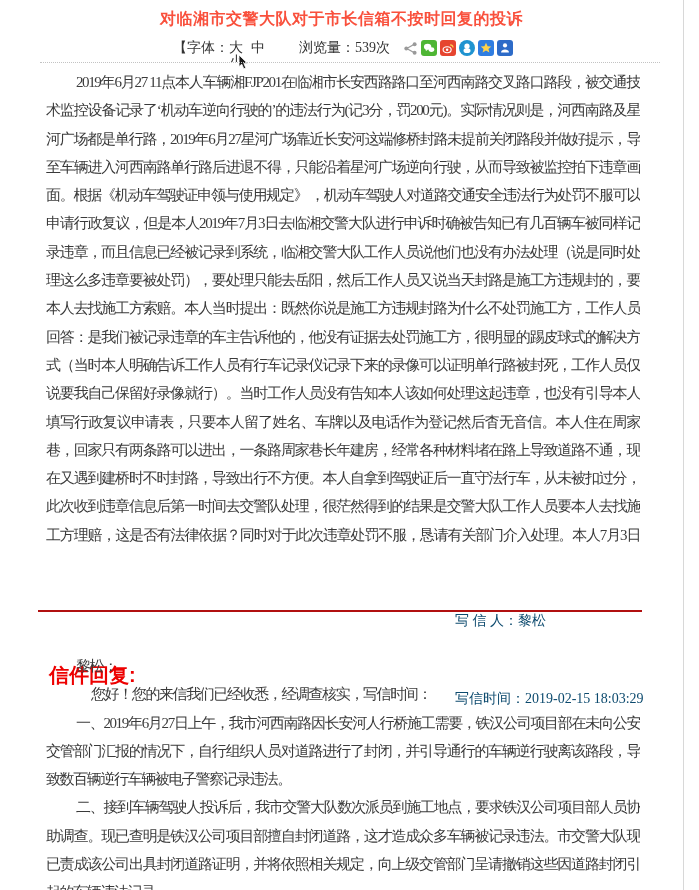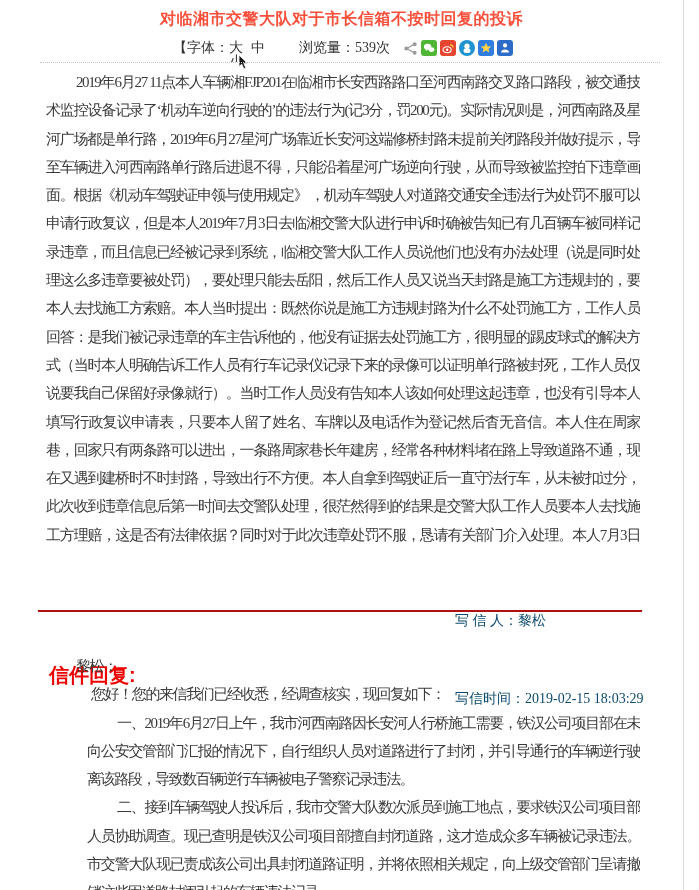--- a/index.html
+++ b/index.html
@@ -66,21 +66,21 @@
     font-size:20px; font-weight:bold; color:#ed0000;
   }
   .reply-body {
     position:absolute; top:652px; left:46px; width:594px; height:238px;
     overflow:hidden;
     font-size:15px; line-height:28.3px; letter-spacing:-1.4px;
     text-align:justify;
   }
   .reply-body .salutation { text-indent:2em; }
   .reply-body .greeting   { text-indent:3em; }
-  .reply-body p.reply-para { text-indent:2em;margin-left:41px; }
+  .reply-body p.reply-para { text-indent:2em; }
 </style>
 </head>
 <body>
 
 <div class="page">
 
   <div class="right-border"></div>
 
   <div class="page-title">对临湘市交警大队对于市长信箱不按时回复的投诉</div>
 
@@ -151,19 +151,19 @@
     <div>写 信 人：黎松</div>
     <div>写信时间：2019-02-15 18:03:29</div>
   </div>
 
   <div class="red-divider"></div>
 
   <div class="reply-heading">信件回复:</div>
 
   <div class="reply-body">
     <p class="salutation">黎松：</p>
-    <p class="greeting">您好！您的来信我们已经收悉，经调查核实，现回复如下：</p>
+    <p class="greeting">您好！您的来信我们已经收悉，经调查核实，写信时间：</p>
     <p class="reply-para">一、2019年6月27日上午，我市河西南路因长安河人行桥施工需要，铁汉公司项目部在未向公安交管部门汇报的情况下，自行组织人员对道路进行了封闭，并引导通行的车辆逆行驶离该路段，导致数百辆逆行车辆被电子警察记录违法。</p>
     <p class="reply-para">二、接到车辆驾驶人投诉后，我市交警大队数次派员到施工地点，要求铁汉公司项目部人员协助调查。现已查明是铁汉公司项目部擅自封闭道路，这才造成众多车辆被记录违法。市交警大队现已责成该公司出具封闭道路证明，并将依照相关规定，向上级交管部门呈请撤销这些因道路封闭引起的车辆违法记录。</p>
 
   </div>
 
 </div>
 
 </body></html>

